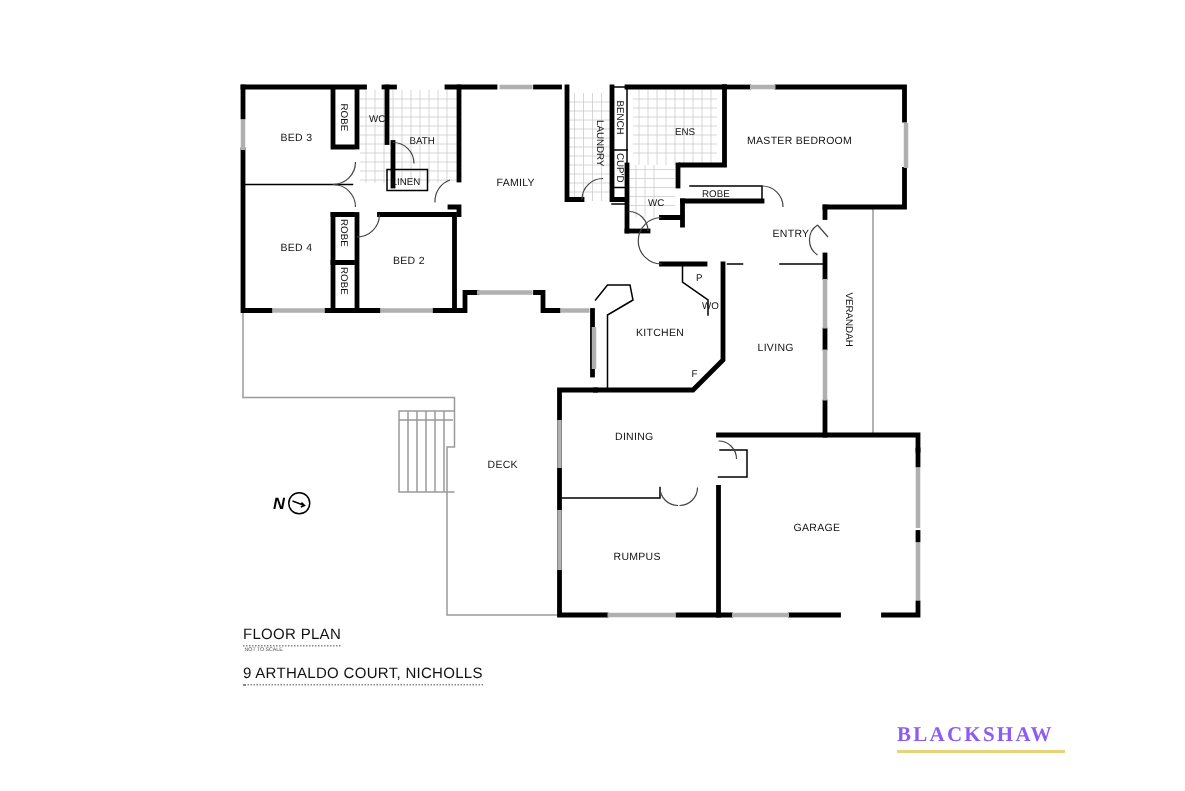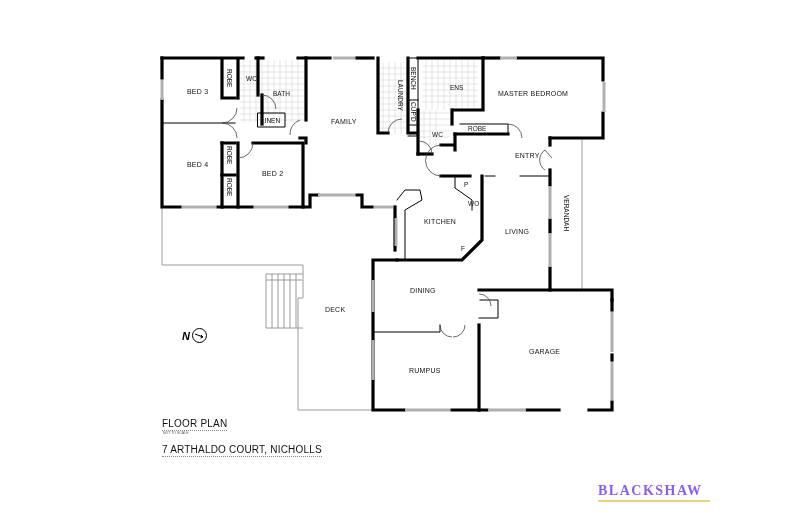--- a/index.html
+++ b/index.html
@@ -194,16 +194,16 @@
   <span class="compass-n">N</span>
   <span class="compass-circle">
     <svg width="13" height="13" viewBox="0 0 13 13" style="position:absolute;left:0;top:0;">
       <path d="M2 5 L10 8 M8 6 L10 8 L7.5 9" stroke="#000" stroke-width="1" fill="none"></path>
     </svg>
   </span>
 </div>
 
 <div class="caption title"><span class="underline">FLOOR PLAN</span></div>
 <div class="caption subtitle">NOT TO SCALE</div>
-<div class="caption address"><span class="underline">7 ARTHALDO COURT, NICHOLLS</span></div>
+<div class="caption address"><span class="underline">9 ARTHALDO COURT, NICHOLLS</span></div>
 
 <div class="brand">BLACKSHAW</div>
 <div class="brand-rule"></div>
 
 </body></html>

